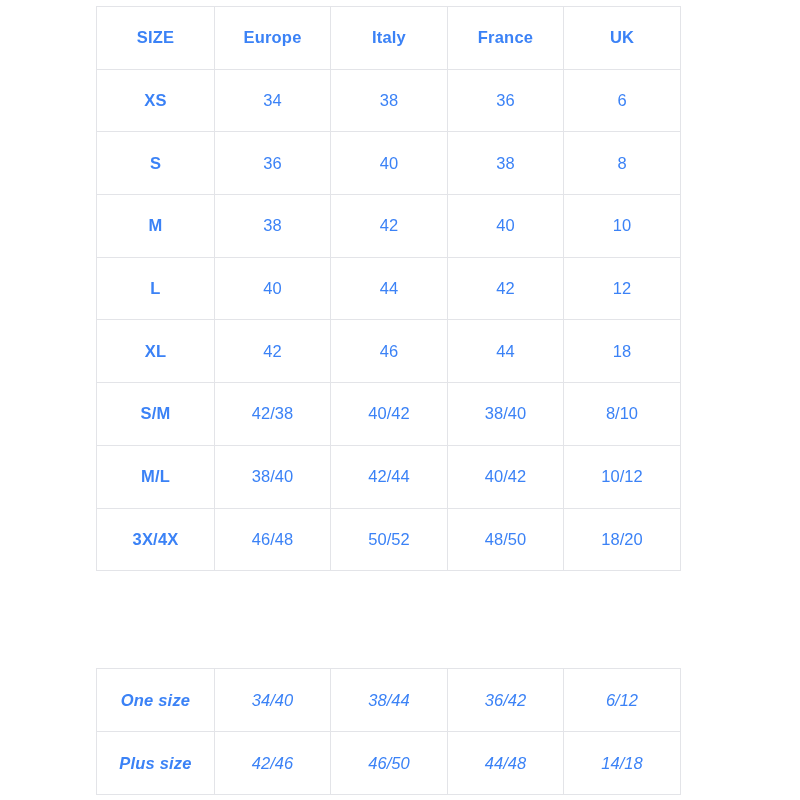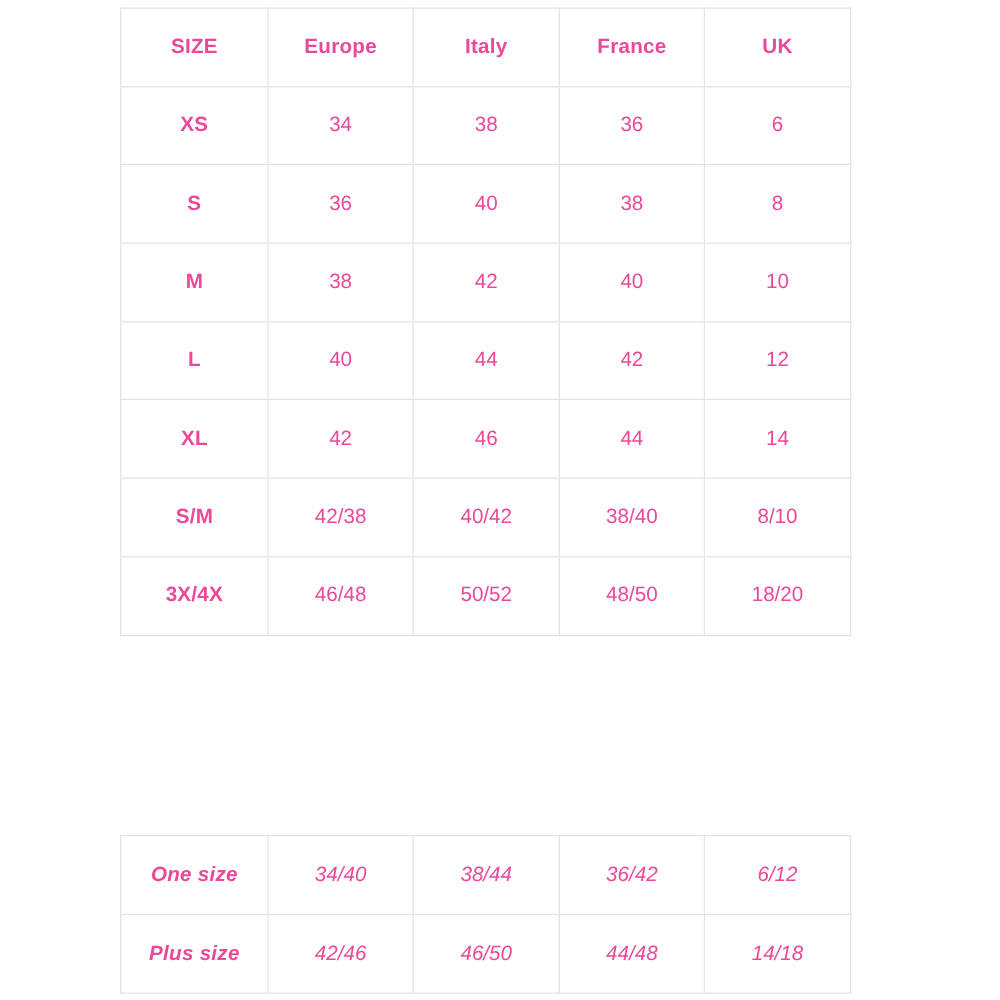--- a/index.html
+++ b/index.html
@@ -37,21 +37,21 @@
   col.c-eu   { width: 116px; }
   col.c-it   { width: 117px; }
   col.c-fr   { width: 116px; }
   col.c-uk   { width: 117px; }
 
   td, th {
     border: 1px solid #e3e4e8;
     text-align: center;
     vertical-align: middle;
     font-size: 16.5px;
-    color: #ec4899;
+    color: #3b82f6;
     font-weight: 400;
     padding: 9px;
   }
   tr { height: 62.7px; }
   .table-wrap.secondary tr { height: 63px; }
 
   th {
     font-weight: 700;
     font-size: 16.5px;
     letter-spacing: 0.2px;
@@ -112,28 +112,35 @@
           <td>40</td>
           <td>44</td>
           <td>42</td>
           <td>12</td>
         </tr>
         <tr>
           <td class="size-cell">XL</td>
           <td>42</td>
           <td>46</td>
           <td>44</td>
-          <td>14</td>
+          <td>18</td>
         </tr>
         <tr>
           <td class="size-cell">S/M</td>
           <td>42/38</td>
           <td>40/42</td>
           <td>38/40</td>
           <td>8/10</td>
+        </tr>
+        <tr>
+          <td class="size-cell">M/L</td>
+          <td>38/40</td>
+          <td>42/44</td>
+          <td>40/42</td>
+          <td>10/12</td>
         </tr>
         <tr>
           <td class="size-cell">3X/4X</td>
           <td>46/48</td>
           <td>50/52</td>
           <td>48/50</td>
           <td>18/20</td>
         </tr>
       </tbody>
     </table>

